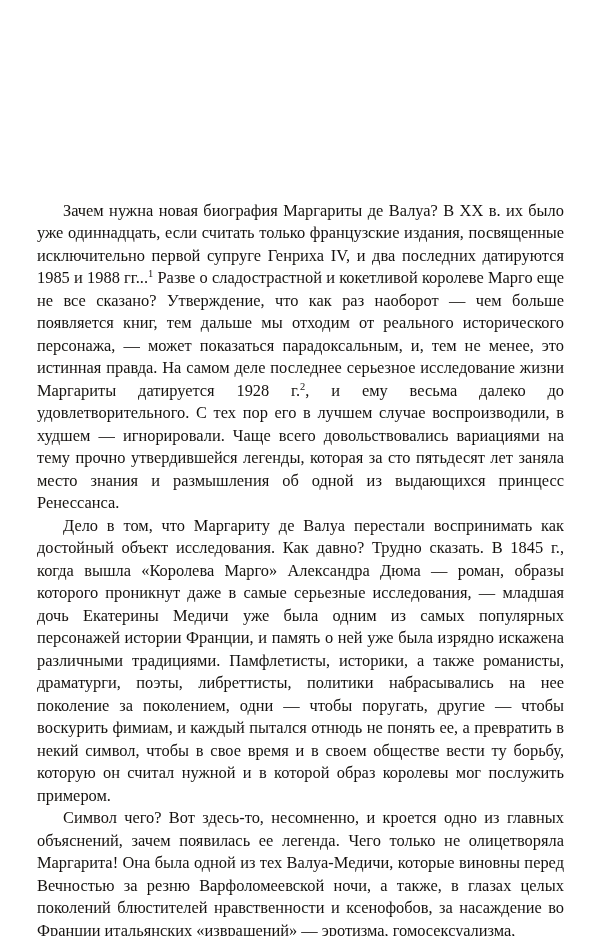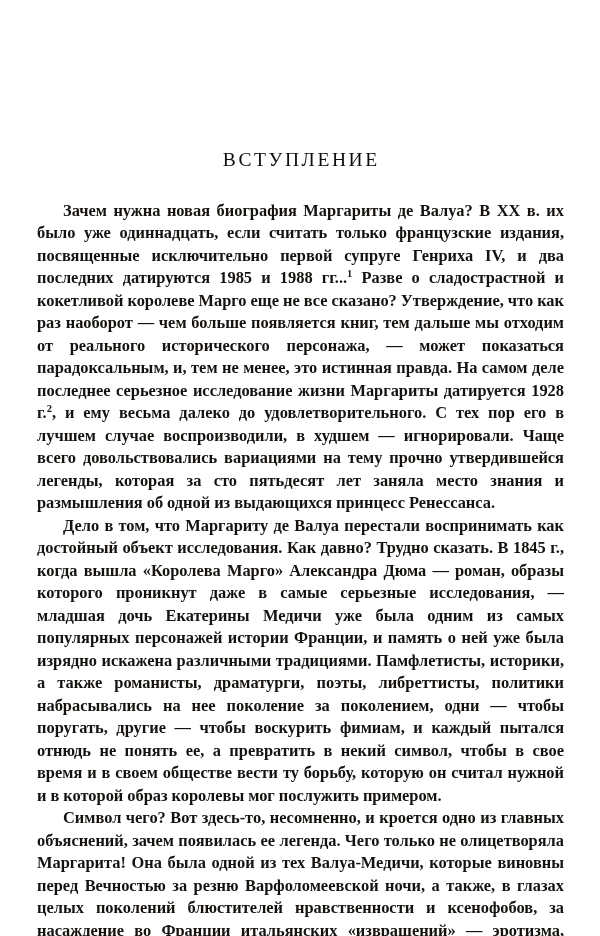--- a/index.html
+++ b/index.html
@@ -48,39 +48,37 @@
   .para {
     margin: 0;
     text-align: justify;
     text-justify: inter-word;
     text-indent: 26px;
     font-size: 16.4px;
     line-height: 22.48px;
     color: #15120f;
     hyphens: manual;
     word-spacing: -0.1px;
-    font-weight: bold;
   }
 
   .para.last {
     
   }
 
   sup.fn {
     font-size: 0.64em;
     vertical-align: super;
     line-height: 0;
   }
 </style>
 </head>
 <body style="background-color: rgb(255, 255, 255);">
 
 <div class="page">
 
-  <h1 class="chapter-title">ВСТУПЛЕНИЕ</h1>
 
   <div class="body-text">
 
     <p class="para"><span>Зачем нужна новая биография Маргариты де Валуа? В XX в. их было уже одиннадцать, если считать только французские издания, посвященные исключительно первой супруге Генриха IV, и два последних датируются 1985 и 1988 гг...</span><sup class="fn">1</sup><span> Разве о сладострастной и кокетливой королеве Марго еще не все сказано? Утверждение, что как раз наоборот — чем больше появляется книг, тем дальше мы отходим от реального исторического персонажа, — может показаться парадоксальным, и, тем не менее, это истинная правда. На самом деле последнее серьезное исследование жизни Маргариты датируется 1928 г.</span><sup class="fn">2</sup><span>, и ему весьма далеко до удовлетворительного. С тех пор его в лучшем случае воспроизводили, в худшем — игнорировали. Чаще всего довольствовались вариациями на тему прочно утвердившейся легенды, которая за сто пятьдесят лет заняла место знания и размышления об одной из выдающихся принцесс Ренессанса.</span></p>
 
     <p class="para">Дело в том, что Маргариту де Валуа перестали воспринимать как достойный объект исследования. Как давно? Трудно сказать. В 1845 г., когда вышла «Королева Марго» Александра Дюма — роман, образы которого проникнут даже в самые серьезные исследования, — младшая дочь Екатерины Медичи уже была одним из самых популярных персонажей истории Франции, и память о ней уже была изрядно искажена различными традициями. Памфлетисты, историки, а также романисты, драматурги, поэты, либреттисты, политики набрасывались на нее поколение за поколением, одни — чтобы поругать, другие — чтобы воскурить фимиам, и каждый пытался отнюдь не понять ее, а превратить в некий символ, чтобы в свое время и в своем обществе вести ту борьбу, которую он считал нужной и в которой образ королевы мог послужить примером.</p>
 
     <p class="para last">Символ чего? Вот здесь-то, несомненно, и кроется одно из главных объяснений, зачем появилась ее легенда. Чего только не олицетворяла Маргарита! Она была одной из тех Валуа-Медичи, которые виновны перед Вечностью за резню Варфоломеевской ночи, а также, в глазах целых поколений блюстителей нравственности и ксенофобов, за насаждение во Франции итальянских «извращений» — эротизма, гомосексуализма,</p>
 
   </div>

